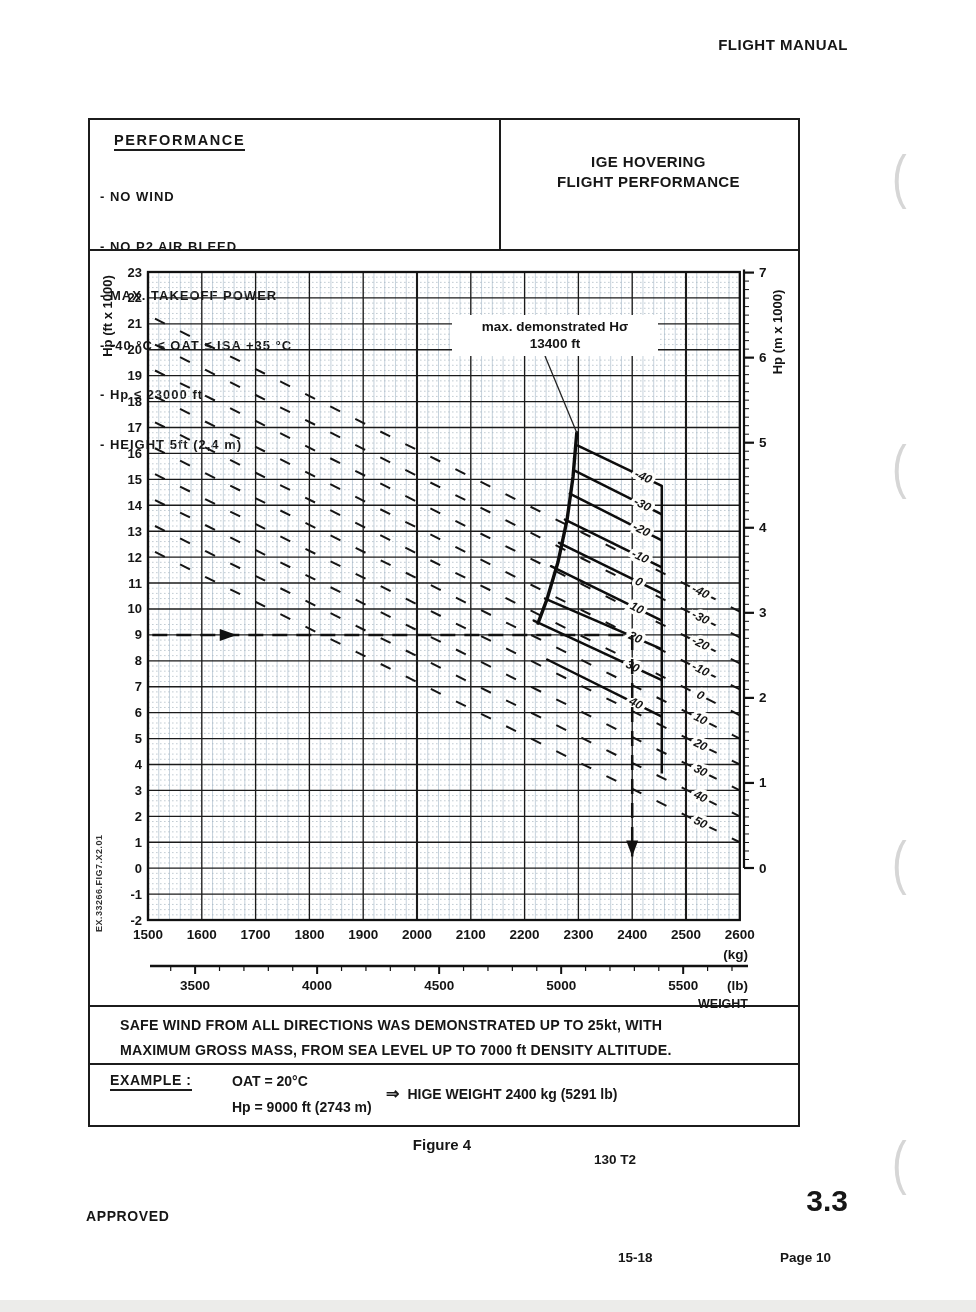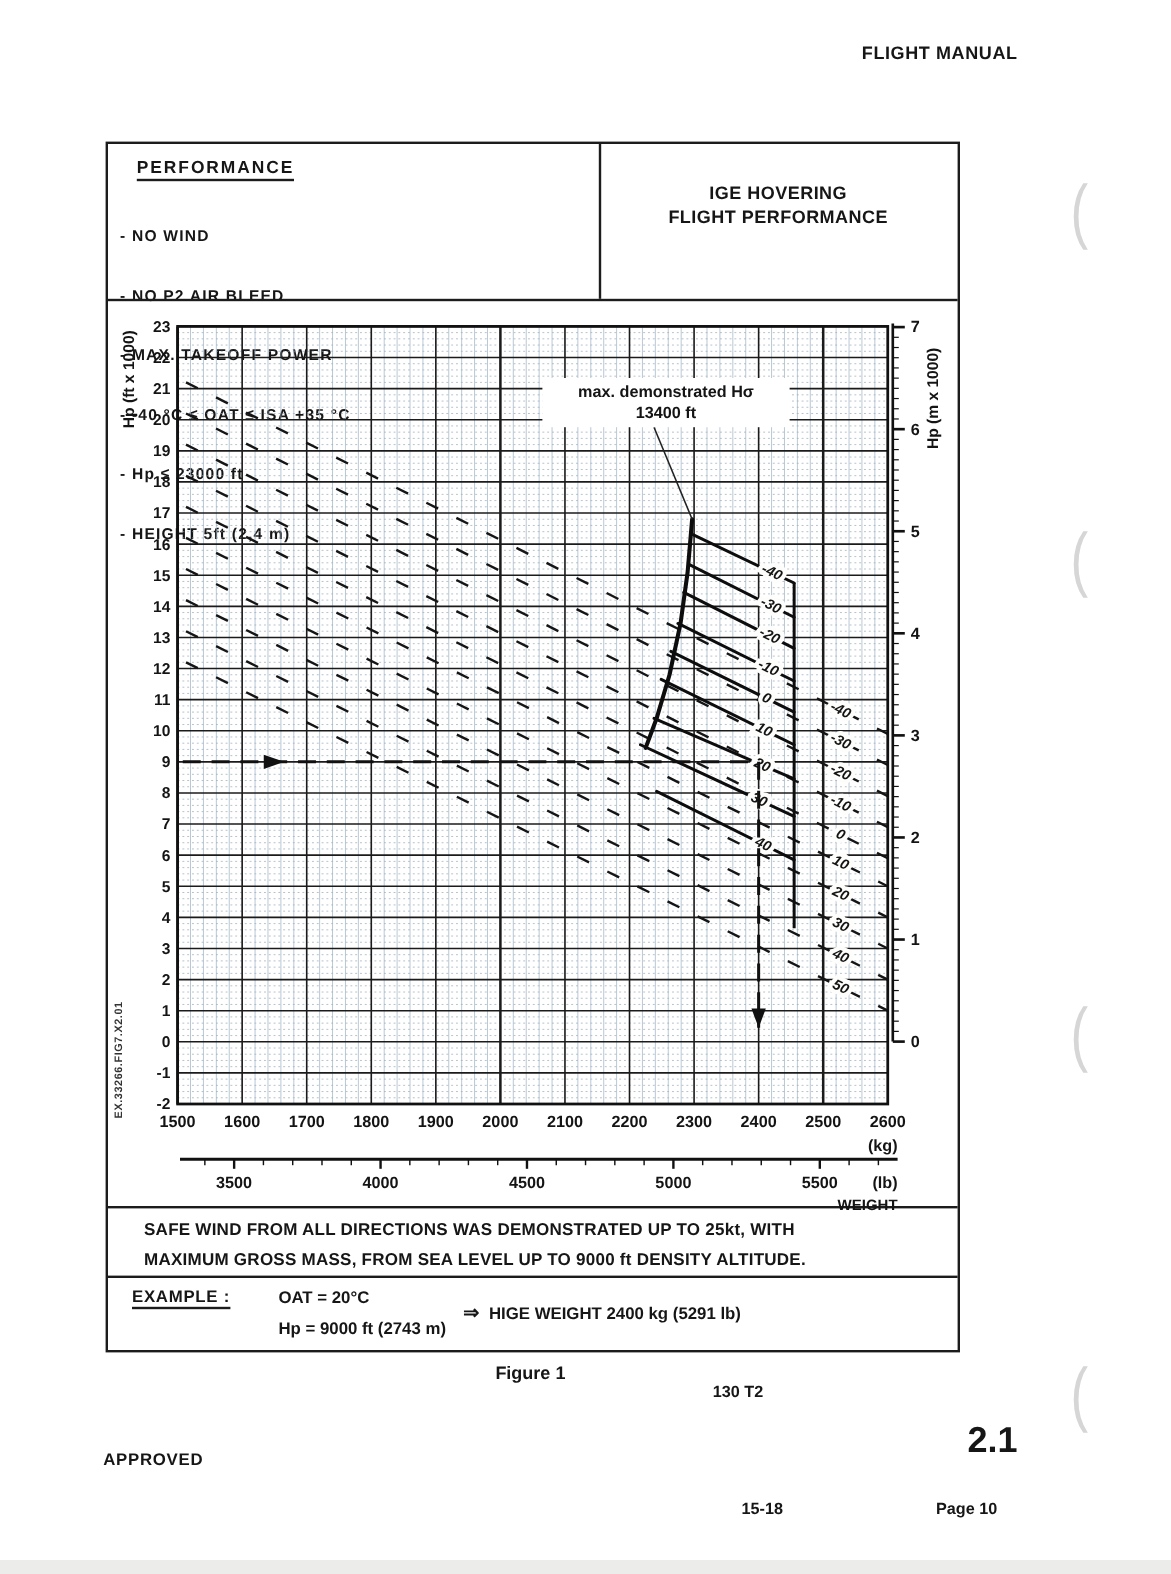--- a/index.html
+++ b/index.html
@@ -52,21 +52,21 @@
     <div class="abs vdiv"></div>
     <div class="abs hdiv" style="top:129px;"></div>
     <div class="abs chart-title-cell">
       <div>IGE HOVERING</div>
       <div>FLIGHT PERFORMANCE</div>
     </div>
 
     <div class="abs hdiv" style="top:885px;"></div>
     <div class="abs safe-note">
       <div>SAFE WIND FROM ALL DIRECTIONS WAS DEMONSTRATED UP TO 25kt, WITH</div>
-      <div>MAXIMUM GROSS MASS, FROM SEA LEVEL UP TO 9000 ft DENSITY ALTITUDE.</div>
+      <div>MAXIMUM GROSS MASS, FROM SEA LEVEL UP TO 7000 ft DENSITY ALTITUDE.</div>
     </div>
     <div class="abs hdiv" style="top:943px;"></div>
 
     <div class="abs ex-label">EXAMPLE :</div>
     <div class="abs ex-g1">OAT = 20°C</div>
     <div class="abs ex-g2">Hp = 9000 ft (2743 m)</div>
     <div class="abs ex-res">
       <span class="ex-arrow">⇒</span><span>HIGE WEIGHT 2400 kg (5291 lb)</span>
     </div>
   </div>
@@ -472,25 +472,25 @@
         <text x="317.1319411054967" y="990" text-anchor="middle" font-size="13.5" font-weight="bold">4000</text>
         <text x="439.1484337436838" y="990" text-anchor="middle" font-size="13.5" font-weight="bold">4500</text>
         <text x="561.1649263818709" y="990" text-anchor="middle" font-size="13.5" font-weight="bold">5000</text>
         <text x="683.181419020058" y="990" text-anchor="middle" font-size="13.5" font-weight="bold">5500</text>
         <text x="748" y="990" text-anchor="end" font-size="13.5" font-weight="bold">(lb)</text>
         <text x="748" y="1008" text-anchor="end" font-size="12.5" font-weight="bold">WEIGHT</text>
       </g>
     </svg>
 
   <div class="abs side-code">EX.33266.FIG7.X2.01</div>
-  <div class="abs fig-cap">Figure 1</div>
+  <div class="abs fig-cap">Figure 4</div>
 
   <div class="abs f-approved">APPROVED</div>
   <div class="abs f-model">130 T2</div>
-  <div class="abs f-section">2.1</div>
+  <div class="abs f-section">3.3</div>
   <div class="abs f-rev">15-18</div>
   <div class="abs f-page">Page 10</div>
 
   <div class="abs scan-mark" style="left:892px;top:152px;">(</div>
   <div class="abs scan-mark" style="left:892px;top:442px;">(</div>
   <div class="abs scan-mark" style="left:892px;top:838px;">(</div>
   <div class="abs scan-mark" style="left:892px;top:1138px;">(</div>
   <div class="abs bottom-strip"></div>
 </div>
 

